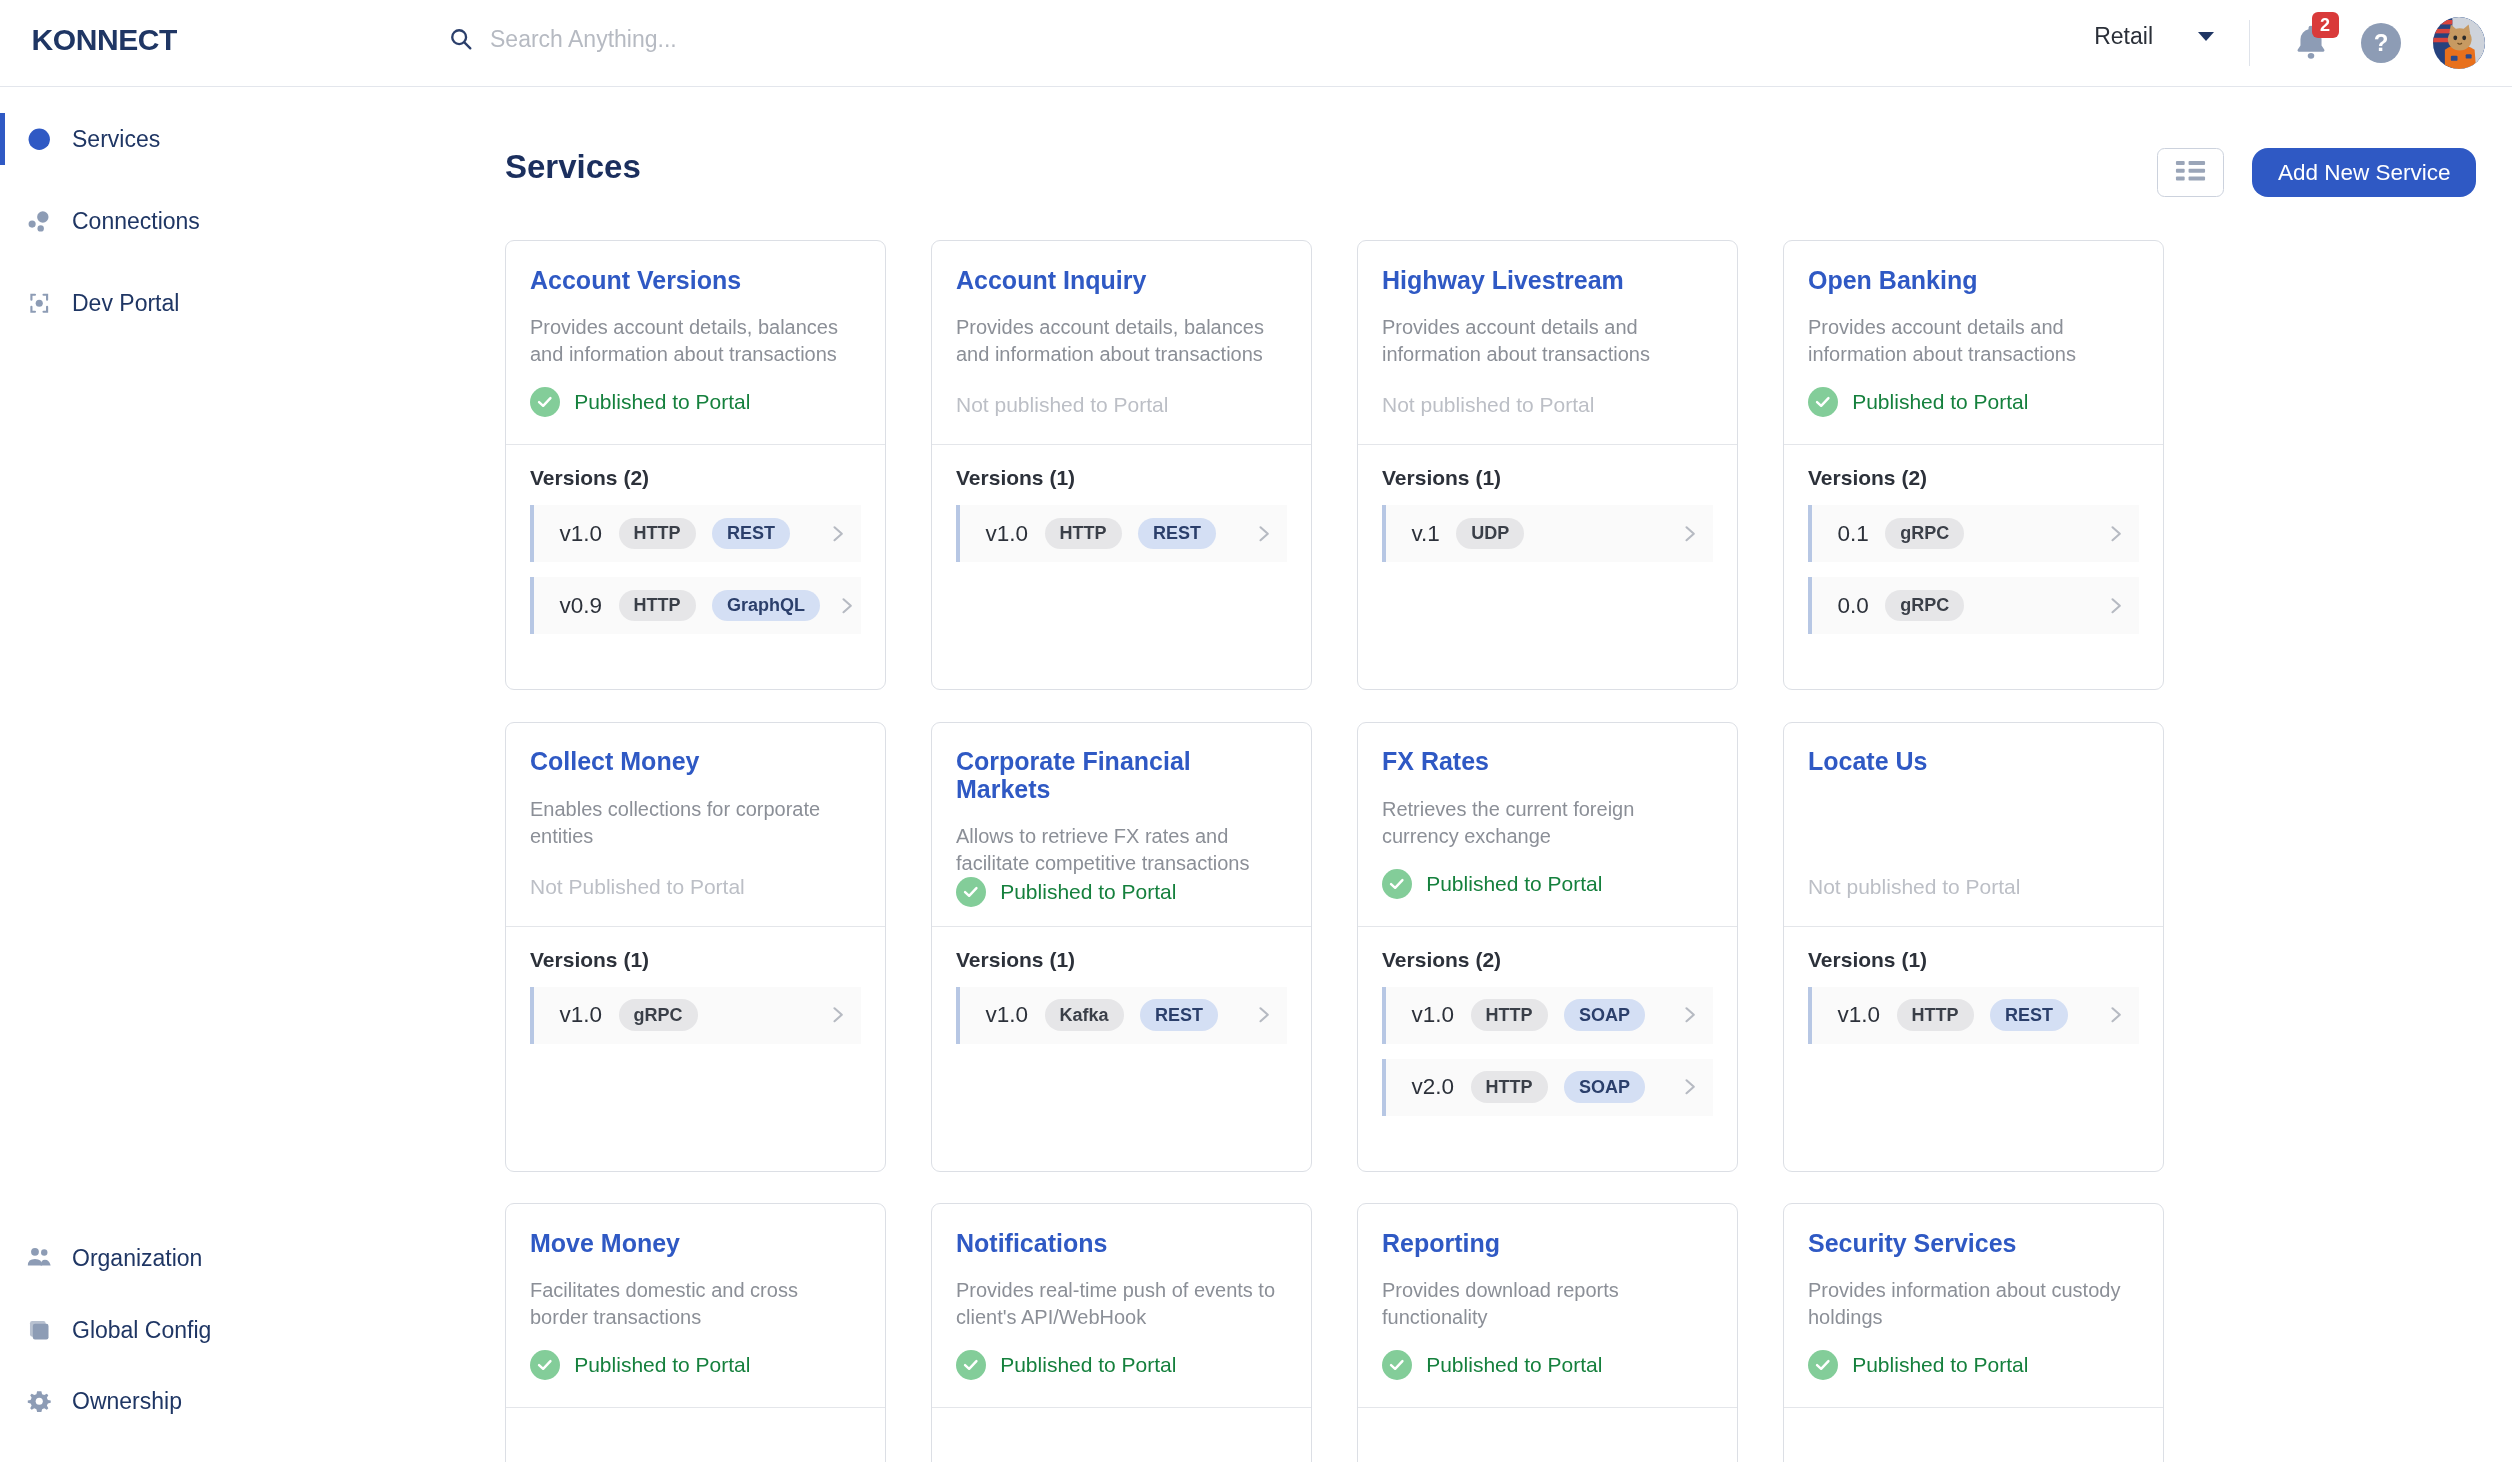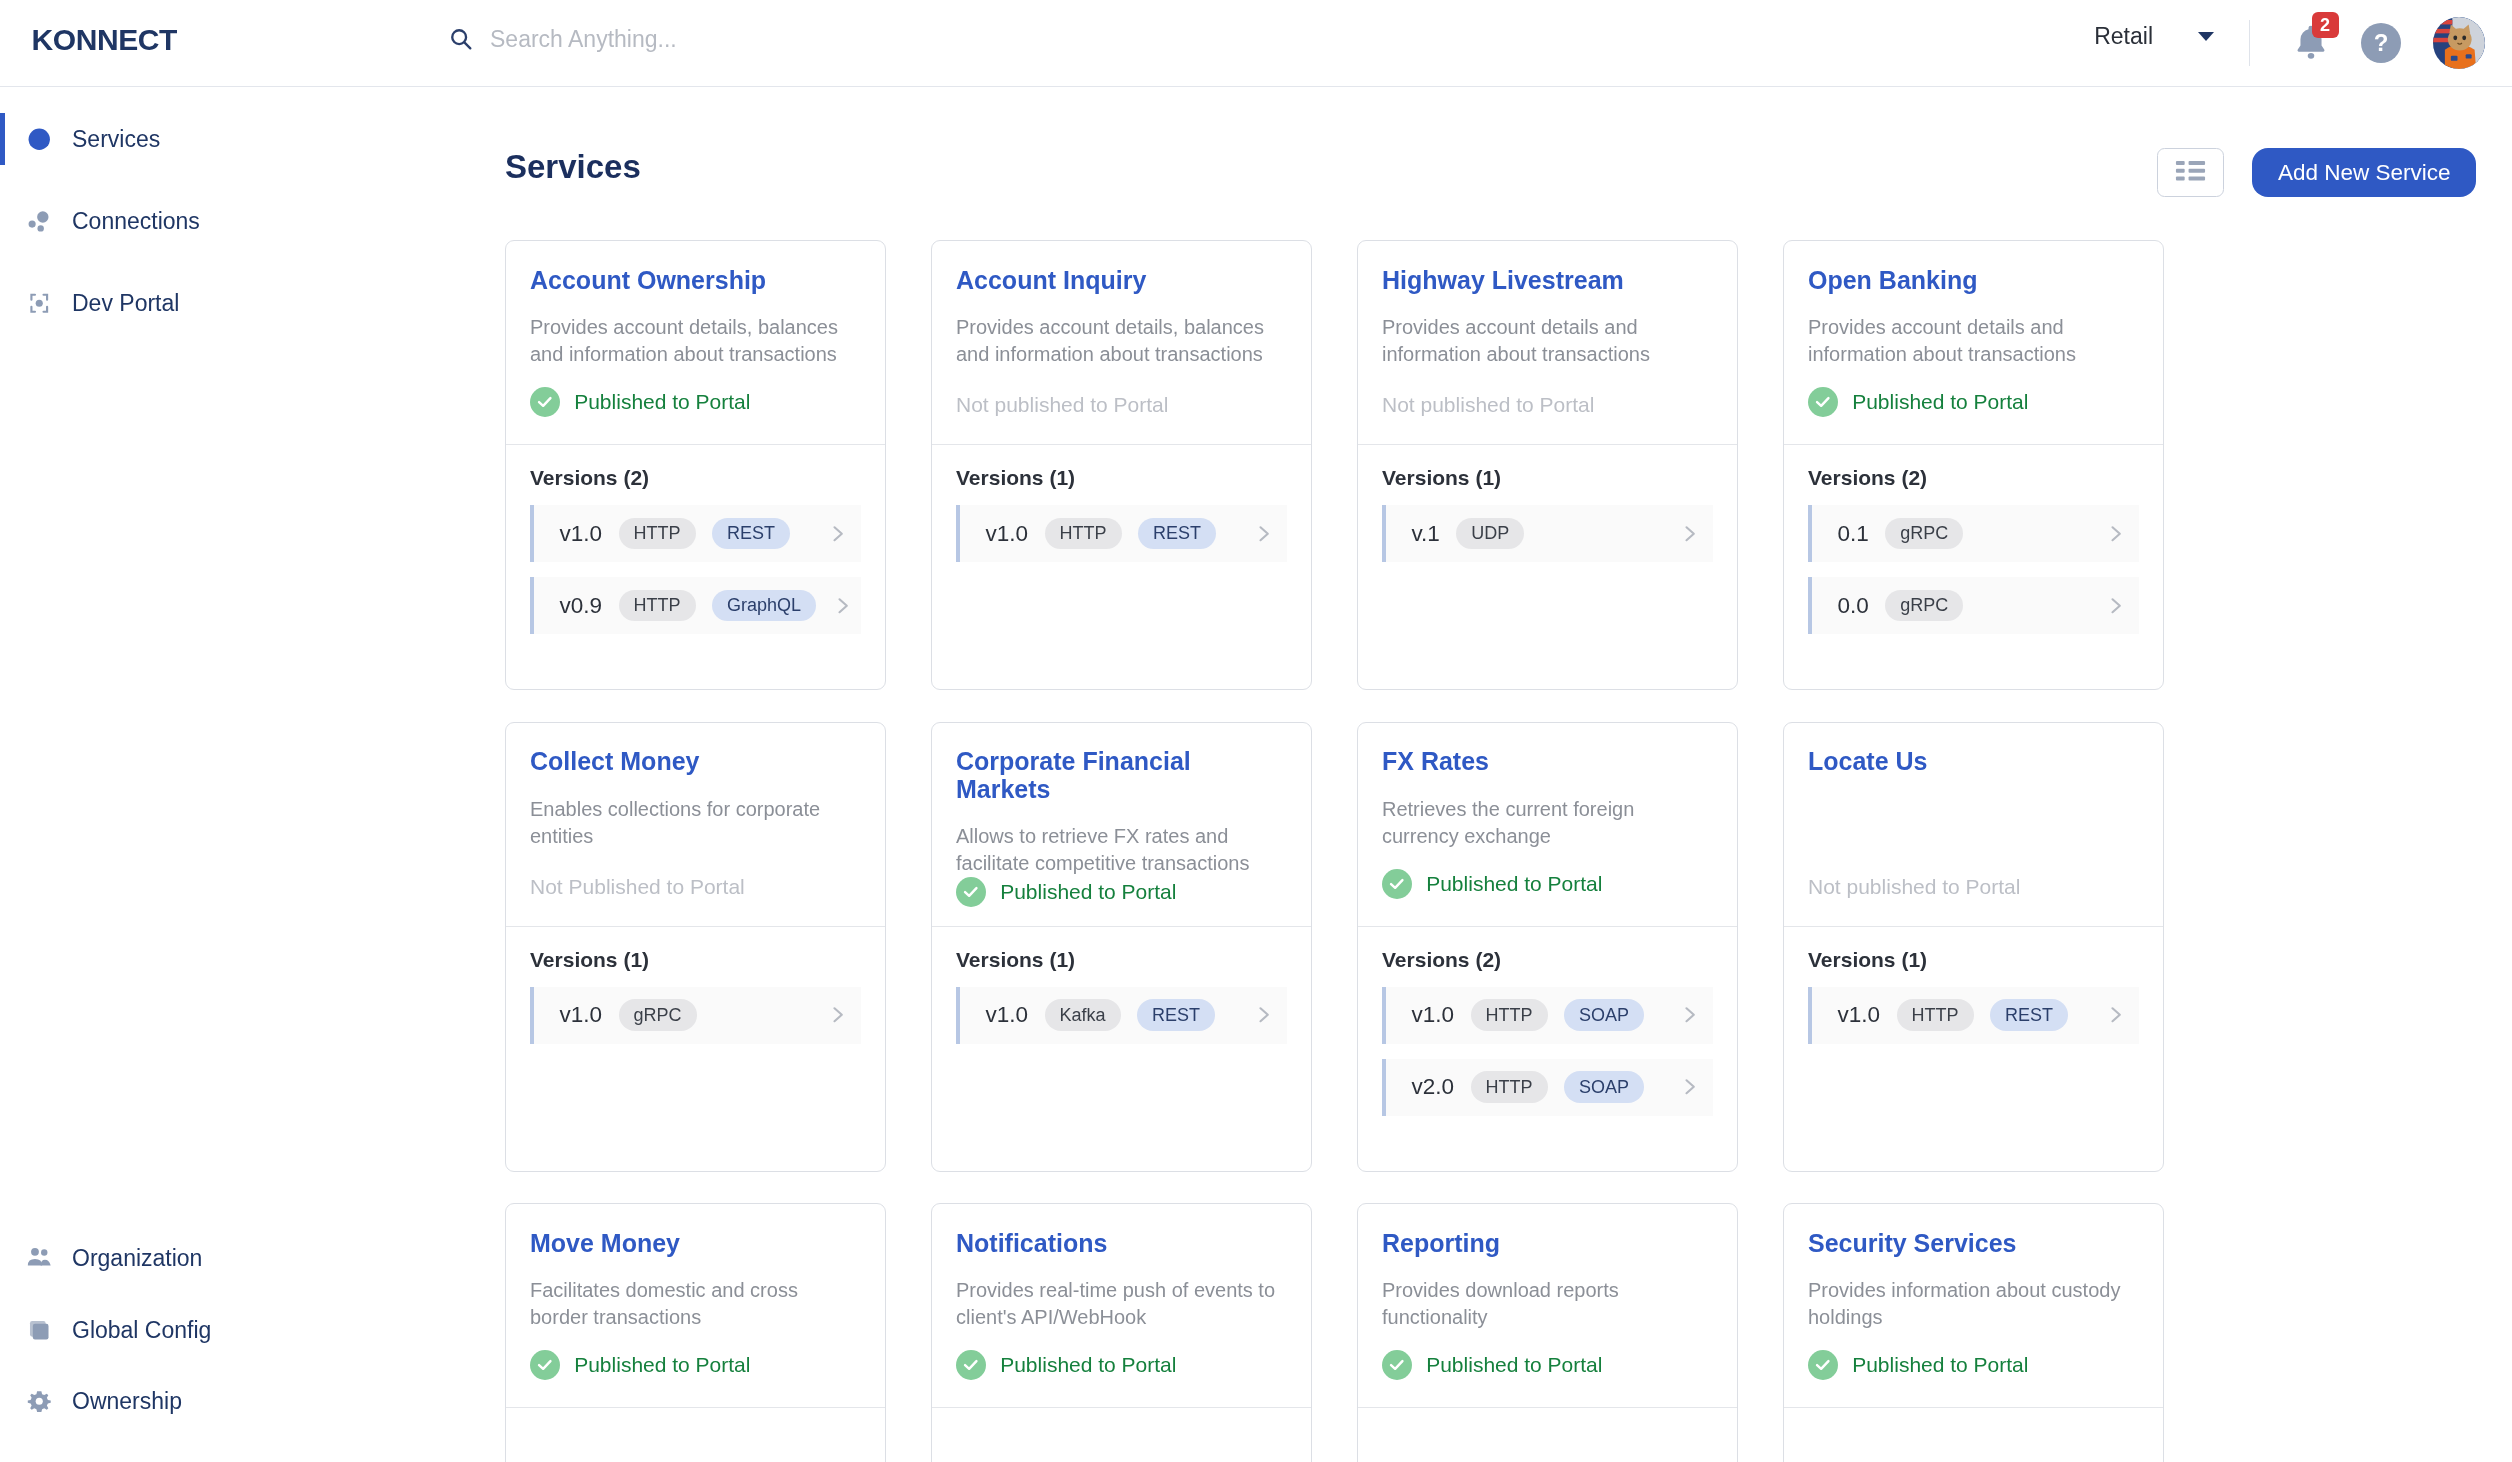--- a/index.html
+++ b/index.html
@@ -165,21 +165,21 @@
     margin-top: 15px; height: 57px;
     background: #fafafa;
     border-left: 4.5px solid #b7c7e4;
     display: flex; align-items: center; gap: 16.5px;
     padding-left: 25.5px; padding-right: 13.5px;
     cursor: pointer;
   }
   .vnum { font-size: 22.5px; color: #2c313a; }
   .chip {
     padding: 5.2px 15px; border-radius: 18px;
-    font-size: 18px; font-weight: normal; white-space: nowrap;
+    font-size: 18px; font-weight: bold; white-space: nowrap;
   }
   .chip.gray { background: #e6e6e8; color: #3a3f48; }
   .chip.blue { background: #d4dff4; color: #2b3f6b; }
   .chev { margin-left: auto; width: 19.5px; height: 19.5px; flex: none; }
 </style>
 </head>
 <body>
 
 <div class="topbar">
   <div class="logo">KONNECT</div>
@@ -318,21 +318,21 @@
           <rect x="15" y="19" width="17" height="4" rx="1"></rect>
       </svg>
     </span>
   </div>
 
   <button class="addbtn">Add New Service</button>
 
   <div class="grid" id="services-grid">
       <div class="card">
         <div class="card-head">
-          <div class="card-title">Account Ownership</div>
+          <div class="card-title">Account Versions</div>
           <div class="card-desc">Provides account details, balances and information about transactions</div>
           <div class="status published">
             <span class="check">
               <svg viewBox="0 0 24 24" width="19.5" height="19.5" fill="none" stroke="#ffffff" stroke-width="3" stroke-linecap="round" stroke-linejoin="round">
                 <polyline points="5,12.5 10,17 19,7.5"></polyline>
               </svg>
             </span>
             <span class="stxt">Published to Portal</span>
           </div>
         </div>

